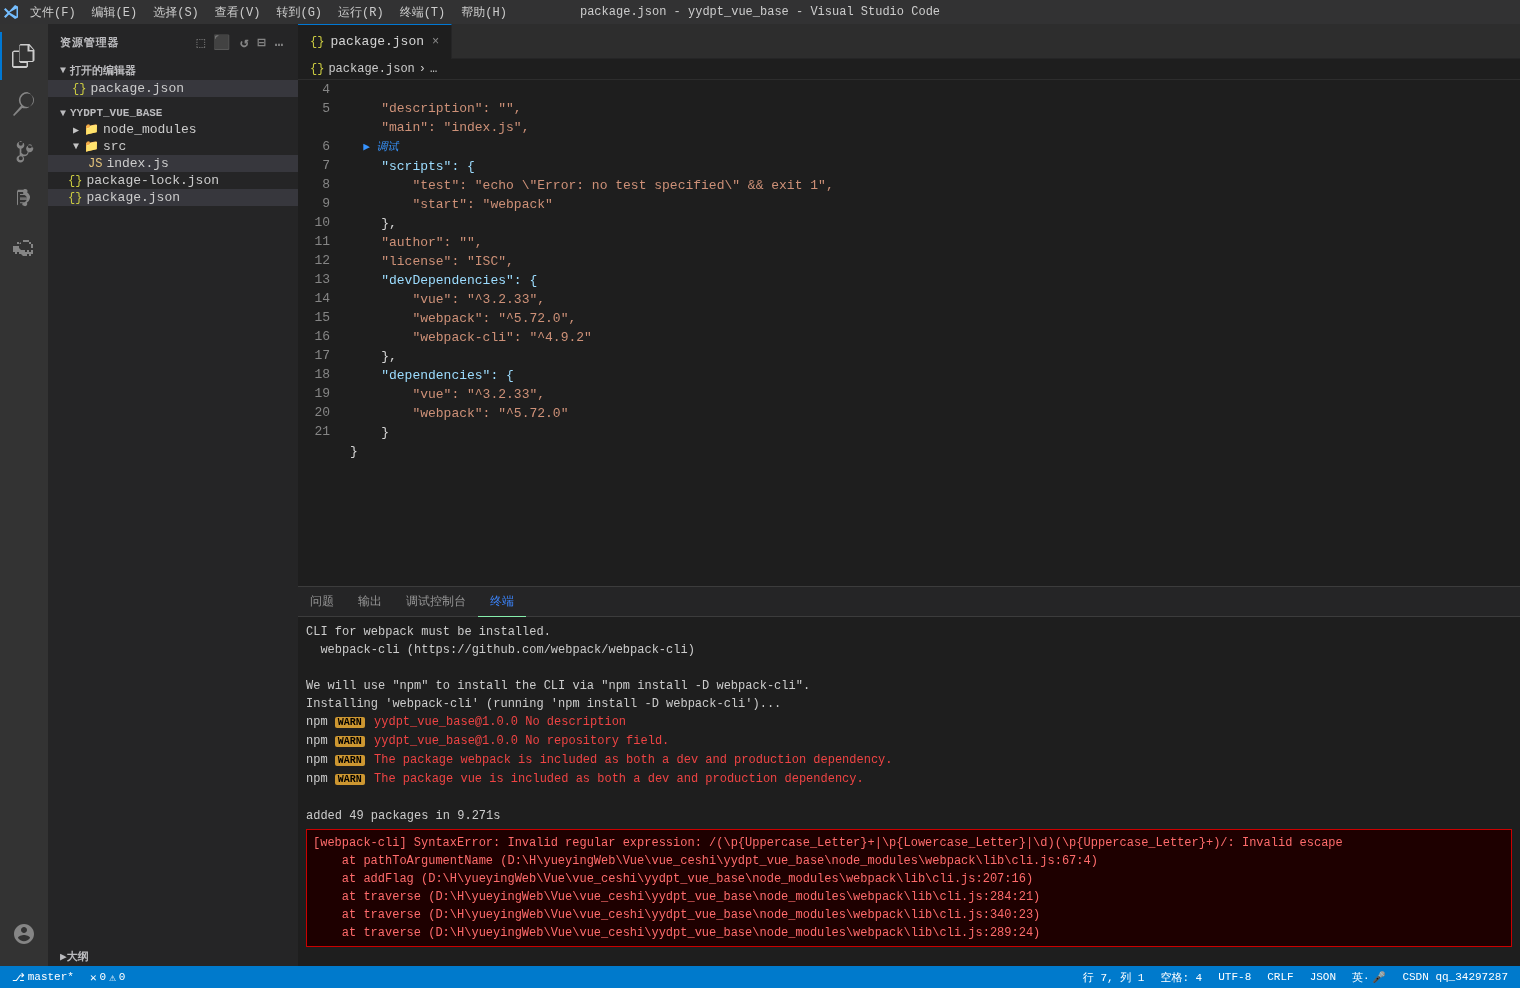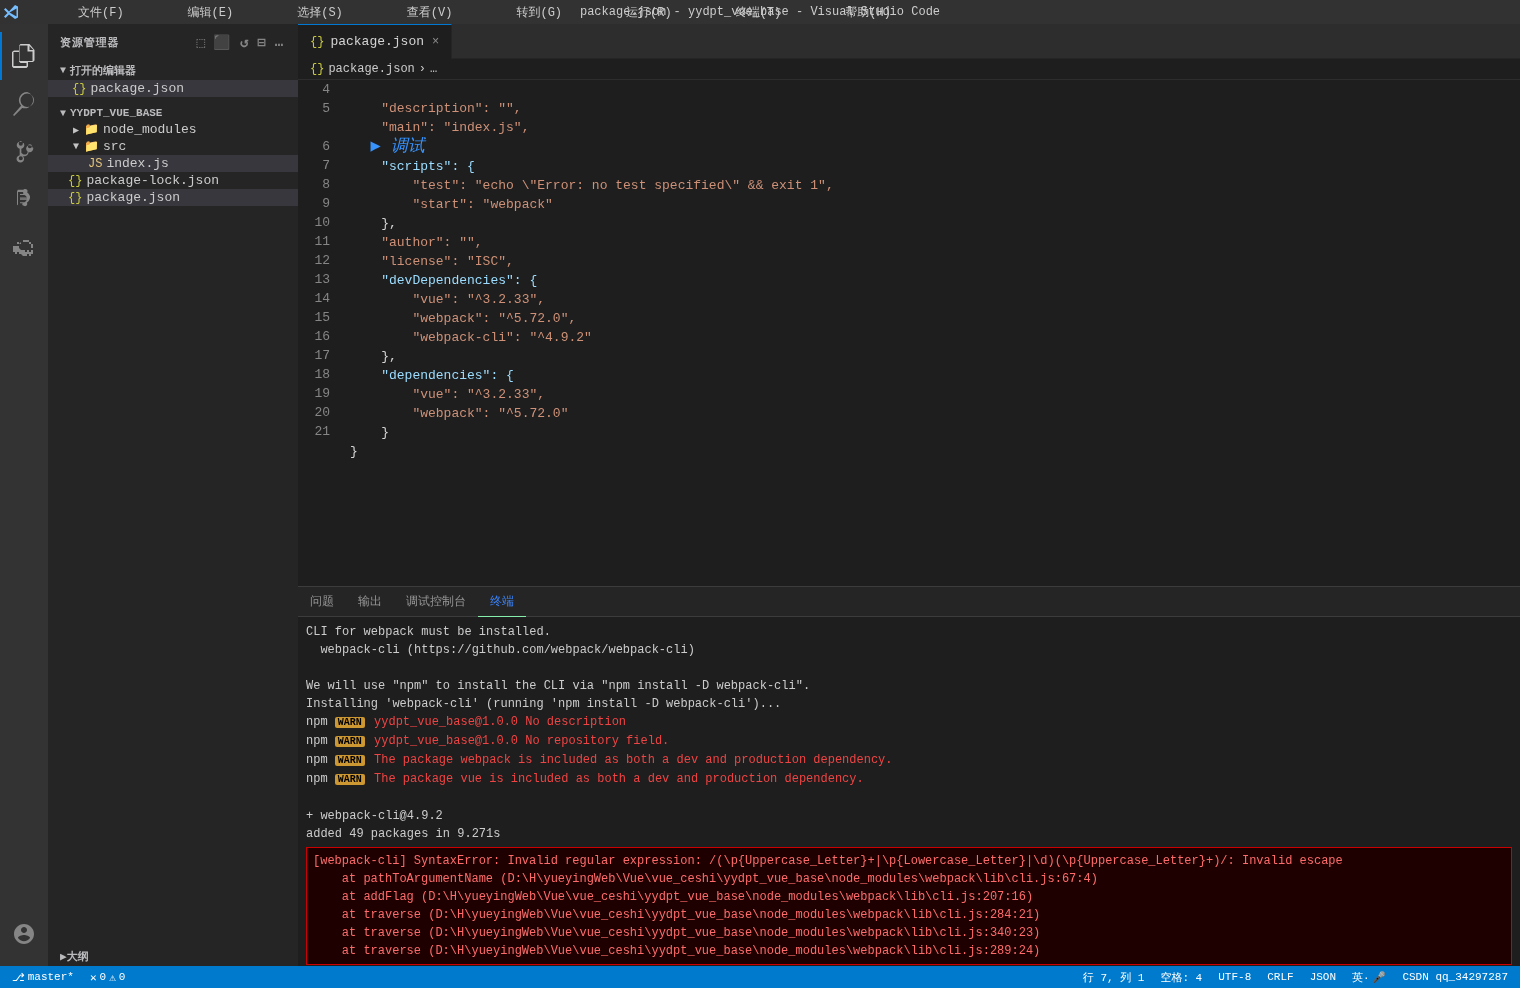--- a/index.html
+++ b/index.html
@@ -39,21 +39,20 @@
       height: 100%;
     }
     .title-bar-menu span {
       padding: 0 8px;
       font-size: 12px;
       color: #cccccc;
       cursor: pointer;
       height: 100%;
       display: flex;
       align-items: center;
-      margin-left: 48px;
     }
     .title-logo {
       width: 22px;
       height: 24px;
       display: flex;
       align-items: center;
       justify-content: center;
       color: #75beff;
       font-size: 14px;
       font-weight: bold;
@@ -250,21 +249,21 @@
       flex: 1;
       overflow: auto;
       padding: 0 0 0 8px;
       line-height: 19px;
       font-size: 13px;
       white-space: pre;
     }
     .code-area .kw { color: #9cdcfe; }
     .code-area .str { color: #ce9178; }
     .code-area .punc { color: #d4d4d4; }
-    .run-inline { color: #3794ff; font-style: italic; cursor: pointer; font-size: 17px; }
+    .run-inline { color: #3794ff; font-style: italic; cursor: pointer; font-size: 11px; }
     
     .panel-area {
       height: 380px;
       background: #1e1e1e;
       border-top: 1px solid #3c3c3c;
       display: flex;
       flex-direction: column;
       flex-shrink: 0;
     }
     .panel-tabs {
@@ -546,21 +545,20 @@
           <div>CLI for webpack must be installed.</div>
           <div>&nbsp;&nbsp;webpack-cli (https://github.com/webpack/webpack-cli)</div>
           <div>&nbsp;</div>
           <div>We will use "npm" to install the CLI via "npm install -D webpack-cli".</div>
           <div>Installing 'webpack-cli' (running 'npm install -D webpack-cli')...</div>
           <div>npm <span class="term-warn-badge">WARN</span> <span class="term-warn">yydpt_vue_base@1.0.0 No description</span></div>
           <div>npm <span class="term-warn-badge">WARN</span> <span class="term-warn">yydpt_vue_base@1.0.0 No repository field.</span></div>
           <div>npm <span class="term-warn-badge">WARN</span> <span class="term-warn">The package webpack is included as both a dev and production dependency.</span></div>
           <div>npm <span class="term-warn-badge">WARN</span> <span class="term-warn">The package vue is included as both a dev and production dependency.</span></div>
           <div>&nbsp;</div>
-          <div>+ webpack-cli@4.9.2</div>
           <div>added 49 packages in 9.271s</div>
           <div class="term-error-box">
             <div>[webpack-cli] SyntaxError: Invalid regular expression: /(\p{Uppercase_Letter}+|\p{Lowercase_Letter}|\d)(\p{Uppercase_Letter}+)/: Invalid escape</div>
             <div>&nbsp;&nbsp;&nbsp;&nbsp;at pathToArgumentName (D:\H\yueyingWeb\Vue\vue_ceshi\yydpt_vue_base\node_modules\webpack\lib\cli.js:67:4)</div>
             <div>&nbsp;&nbsp;&nbsp;&nbsp;at addFlag (D:\H\yueyingWeb\Vue\vue_ceshi\yydpt_vue_base\node_modules\webpack\lib\cli.js:207:16)</div>
             <div>&nbsp;&nbsp;&nbsp;&nbsp;at traverse (D:\H\yueyingWeb\Vue\vue_ceshi\yydpt_vue_base\node_modules\webpack\lib\cli.js:284:21)</div>
             <div>&nbsp;&nbsp;&nbsp;&nbsp;at traverse (D:\H\yueyingWeb\Vue\vue_ceshi\yydpt_vue_base\node_modules\webpack\lib\cli.js:340:23)</div>
             <div>&nbsp;&nbsp;&nbsp;&nbsp;at traverse (D:\H\yueyingWeb\Vue\vue_ceshi\yydpt_vue_base\node_modules\webpack\lib\cli.js:289:24)</div>
 
           </div>

